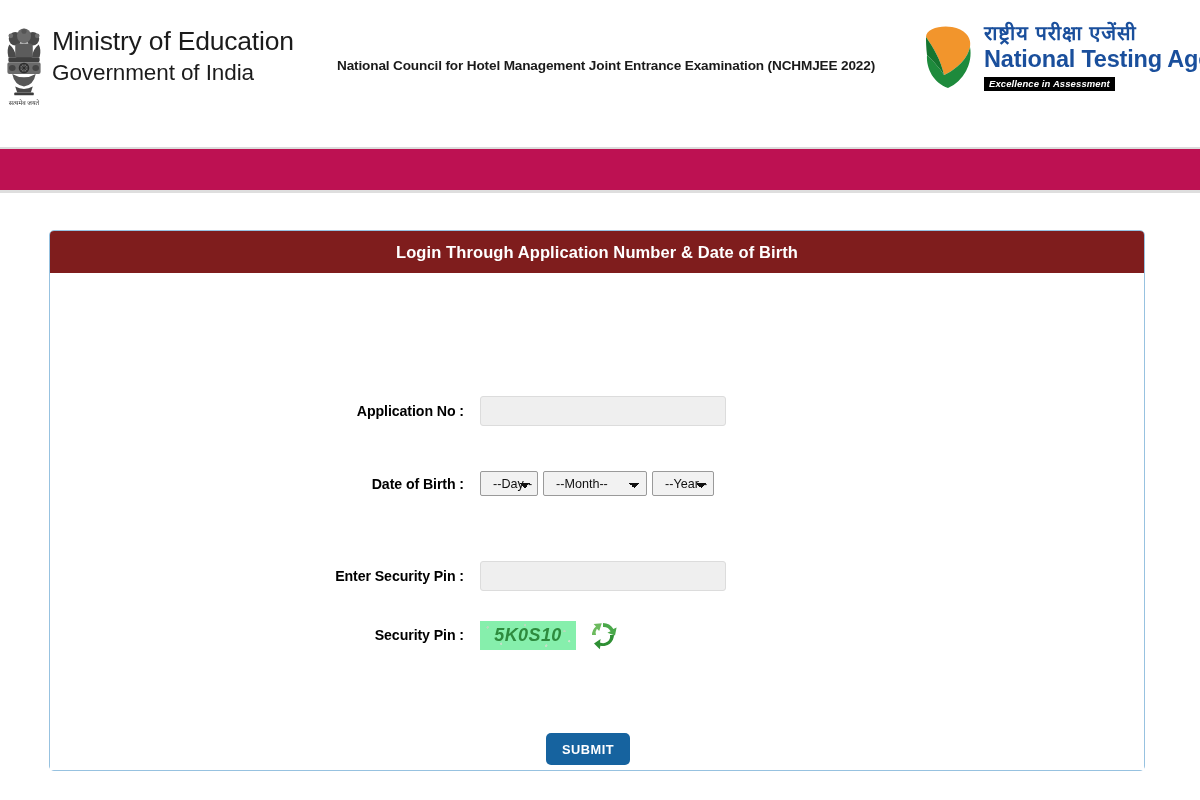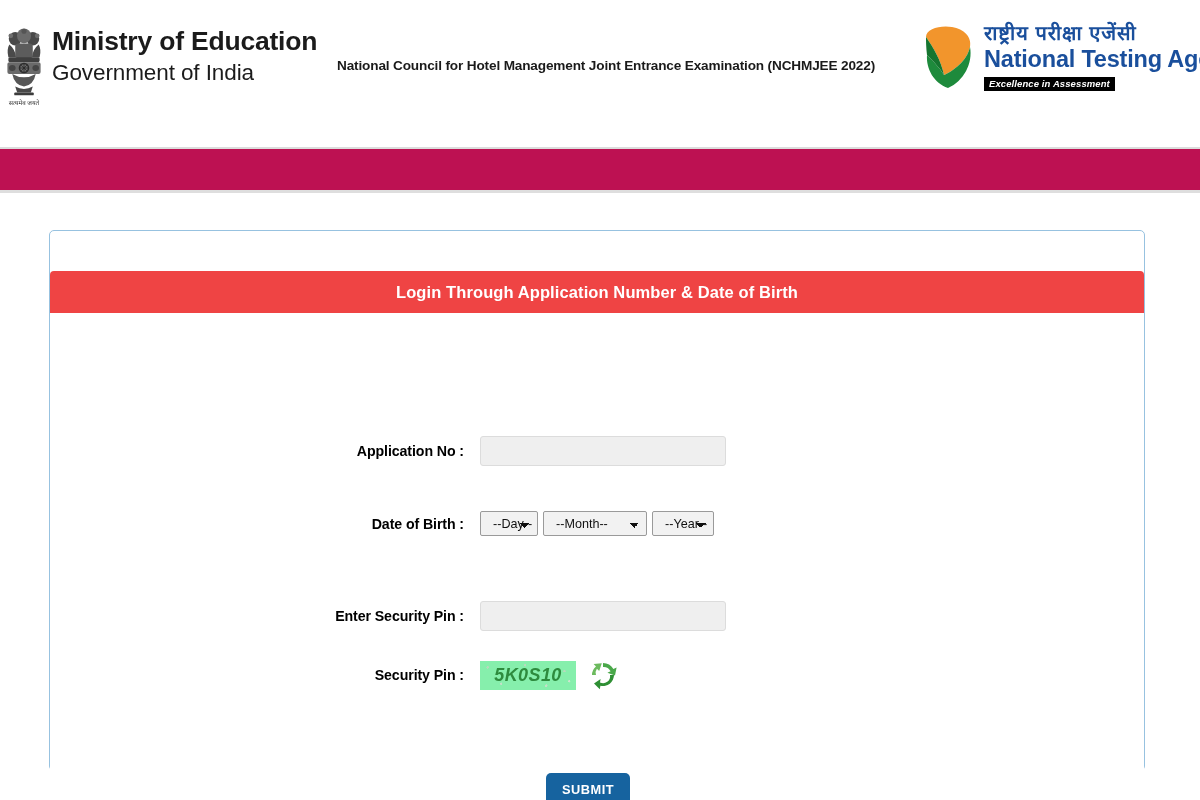--- a/index.html
+++ b/index.html
@@ -37,21 +37,21 @@
     flex: none;
   }
   .ministry-text {
     margin-left: 6px;
     line-height: 1;
     padding-top: 2px;
   }
   .ministry-line1 {
     font-size: 26.5px;
     color: #1b1b1b;
-    font-weight: 700;
+    font-weight: 400;
     letter-spacing: -0.2px;
     white-space: nowrap;
     font-family: "Liberation Sans", sans-serif;
   }
   .ministry-line2 {
     font-size: 22.5px;
     color: #1b1b1b;
     font-weight: 400;
     letter-spacing: -0.1px;
     margin-top: 7px;
@@ -132,32 +132,31 @@
     left: 49px;
     top: 230px;
     width: 1096px;
     height: 541px;
     background: #ffffff;
     border: 1px solid #97c2e0;
     border-radius: 5px;
   }
   .panel-header {
     height: 42px;
-    background: #ef4444;
+    background: #7f1d1d;
     color: #ffffff;
     display: flex;
     align-items: center;
     justify-content: center;
     font-size: 16.5px;
     font-weight: bold;
     letter-spacing: 0.1px;
     border-top-left-radius: 4px;
     border-top-right-radius: 4px;
     font-family: "Liberation Sans", sans-serif;
-    margin-top: 40px;
   }
   .panel-body {
     position: relative;
     height: 497px;
     background: #ffffff;
   }
 
   .form-row {
     position: absolute;
     display: flex;

